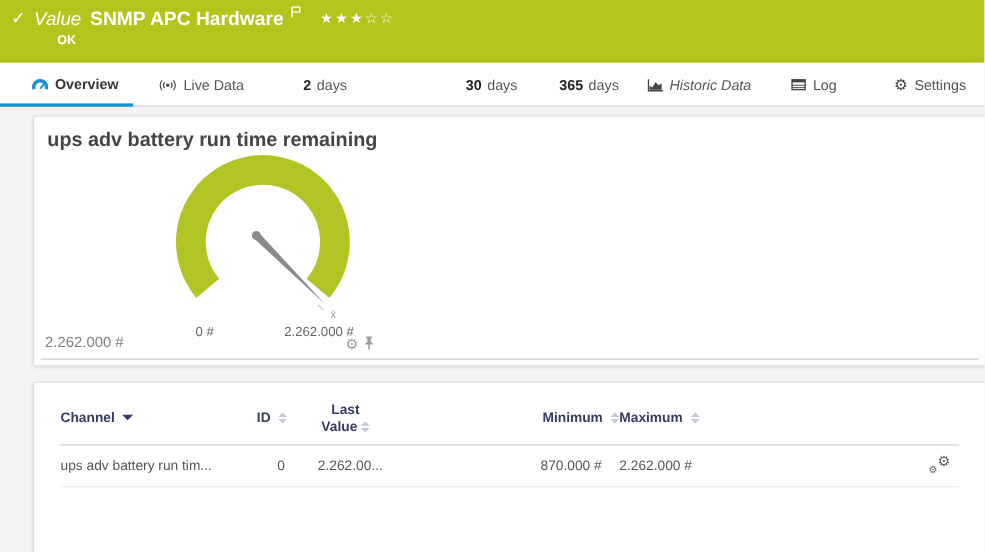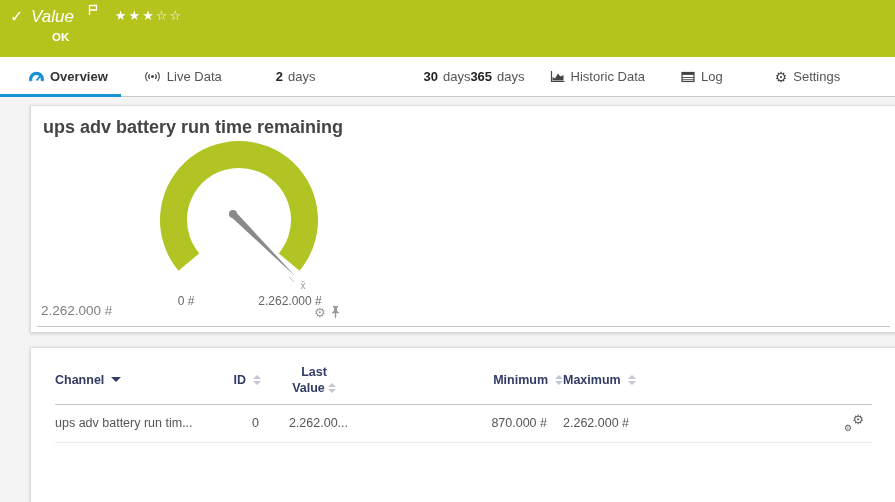--- a/index.html
+++ b/index.html
@@ -19,38 +19,38 @@
   .status-line1 { position:absolute; left:31px; top:7px; white-space:nowrap; display:flex; align-items:baseline; }
   .sensor-type { font-style: italic; font-size:17px; margin-right:8px; }
   .sensor-title { font-weight: bold; font-size:17.5px; }
   .flag-ico { margin-left:5px; position:relative; top:-6px; }
   .stars { margin-left:16px; font-size:13px; letter-spacing:2px; position:relative; top:-2px; }
   .status-ok { position:absolute; left:52px; top:31px; font-size:11.5px; font-weight:bold; }
 
   
   .tabbar {
     height:40px; background:#fff; border-bottom:1px solid #c9c9c9;
-    display:flex; align-items:center; white-space:nowrap;
+    display:flex; align-items:flex-start; white-space:nowrap;
   }
   .tab {
     display:flex; align-items:center; font-size:13px; color:#555;
     cursor:pointer; height:40px;
   }
   .tab .t-ico { margin-right:6px; display:inline-flex; }
   .tab .num { font-weight:bold; color:#222; margin-right:5px; font-size:13px; }
   .tab-overview {
     padding-left:29px; padding-right:13px; margin-left:0;
     border-bottom:3px solid var(--blue,#1892d2); padding-top:2px;
     color:#333; font-weight:bold;
   }
   .tab-live     { margin-left:23px; }
   .tab-2days    { margin-left:54px; }
   .tab-30days   { margin-left:108px; }
-  .tab-365days  { }
-  .tab-historic { margin-left:25px; }
+  .tab-365days  { margin-left:38px; }
+  .tab-historic { margin-left:25px;font-style:italic; }
   .tab-log      { margin-left:36px; }
   .tab-settings { margin-left:52px; }
 
   
   .panel {
     background:#fff; border:1px solid #dcdcdc;
     box-shadow:0 1px 3px rgba(0,0,0,0.14);
     margin-left:30px; width:867px;
   }
   .gauge-panel { margin-top:8px; height:228px; position:relative; }
@@ -100,20 +100,21 @@
 
   svg { display:block; }
 </style>
 </head>
 <body>
 
 <div class="status-bar">
   <span class="status-check">✓</span>
   <div class="status-line1">
     <span class="sensor-type">Value</span>
+    <span class="sensor-title">SNMP APC Hardware</span>
     <span class="flag-ico">
       <svg width="12" height="12" viewBox="0 0 12 12">
           <path d="M2.5 1 v10 M2.5 1.5 h7 v4.5 h-7" fill="none" stroke="#fff" stroke-width="1.3"></path>
         </svg>
     </span>
     <span class="stars">★★★☆☆</span>
   </div>
   <span class="status-ok">OK</span>
 </div>
 

